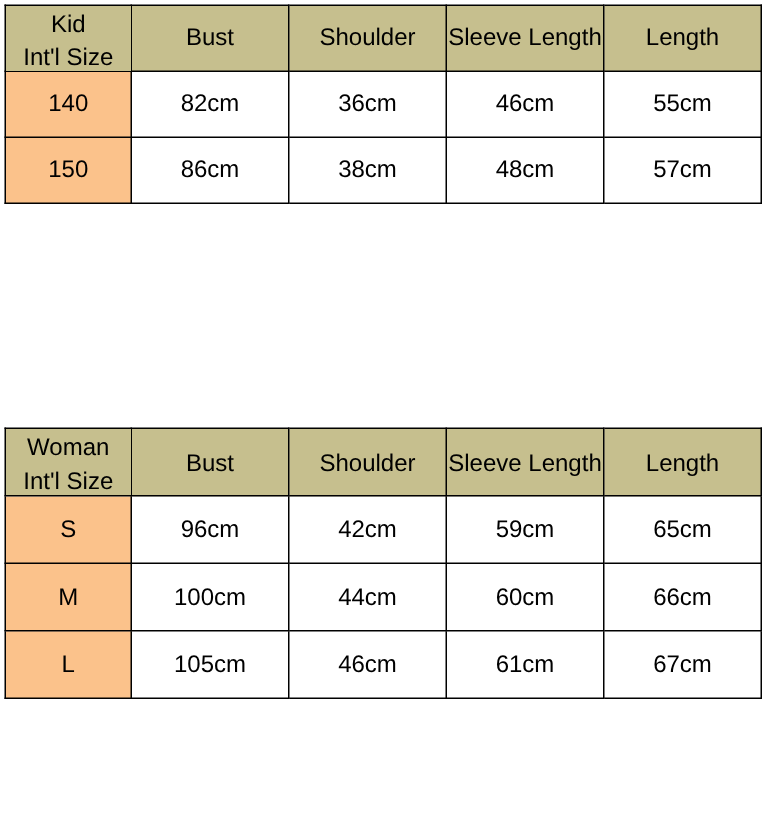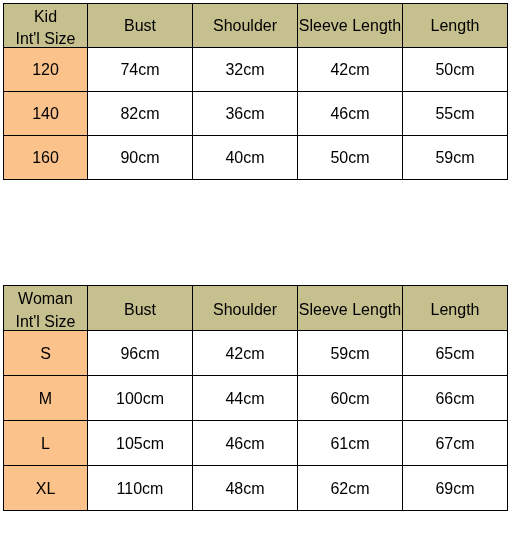--- a/index.html
+++ b/index.html
@@ -84,39 +84,32 @@
             <div>Int'l Size</div>
           </div>
         </th>
         <th class="hdr c1">Bust</th>
         <th class="hdr c2">Shoulder</th>
         <th class="hdr c3">Sleeve Length</th>
         <th class="hdr c4">Length</th>
       </tr>
 
       <tr class="row">
-        <td class="sizecell c0">120</td>
-        <td class="valcell c1">74cm</td>
-        <td class="valcell c2">32cm</td>
-        <td class="valcell c3">42cm</td>
-        <td class="valcell c4">50cm</td>
-      </tr>
-      <tr class="row">
         <td class="sizecell c0">140</td>
         <td class="valcell c1">82cm</td>
         <td class="valcell c2">36cm</td>
         <td class="valcell c3">46cm</td>
         <td class="valcell c4">55cm</td>
       </tr>
       <tr class="row">
-        <td class="sizecell c0">160</td>
-        <td class="valcell c1">90cm</td>
-        <td class="valcell c2">40cm</td>
-        <td class="valcell c3">50cm</td>
-        <td class="valcell c4">59cm</td>
+        <td class="sizecell c0">150</td>
+        <td class="valcell c1">86cm</td>
+        <td class="valcell c2">38cm</td>
+        <td class="valcell c3">48cm</td>
+        <td class="valcell c4">57cm</td>
       </tr>
     </tbody>
   </table>
 
   <table class="size-table" id="table-woman">
     <tbody>
       <tr class="row hdrrow">
         <th class="hdr c0 hdr-2line">
           <div class="twoline">
             <div>Woman</div>
@@ -143,23 +136,16 @@
         <td class="valcell c3">60cm</td>
         <td class="valcell c4">66cm</td>
       </tr>
       <tr class="row">
         <td class="sizecell c0">L</td>
         <td class="valcell c1">105cm</td>
         <td class="valcell c2">46cm</td>
         <td class="valcell c3">61cm</td>
         <td class="valcell c4">67cm</td>
       </tr>
-      <tr class="row">
-        <td class="sizecell c0">XL</td>
-        <td class="valcell c1">110cm</td>
-        <td class="valcell c2">48cm</td>
-        <td class="valcell c3">62cm</td>
-        <td class="valcell c4">69cm</td>
-      </tr>
     </tbody>
   </table>
 
 </div>
 
 </body></html>

